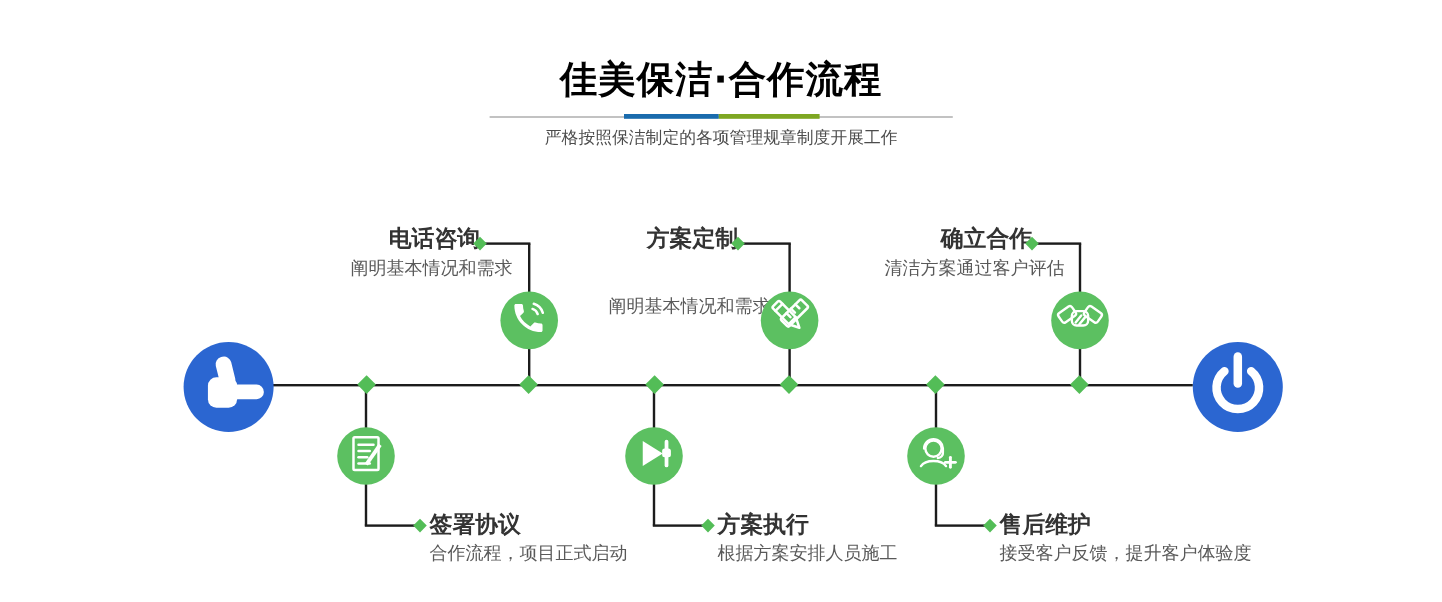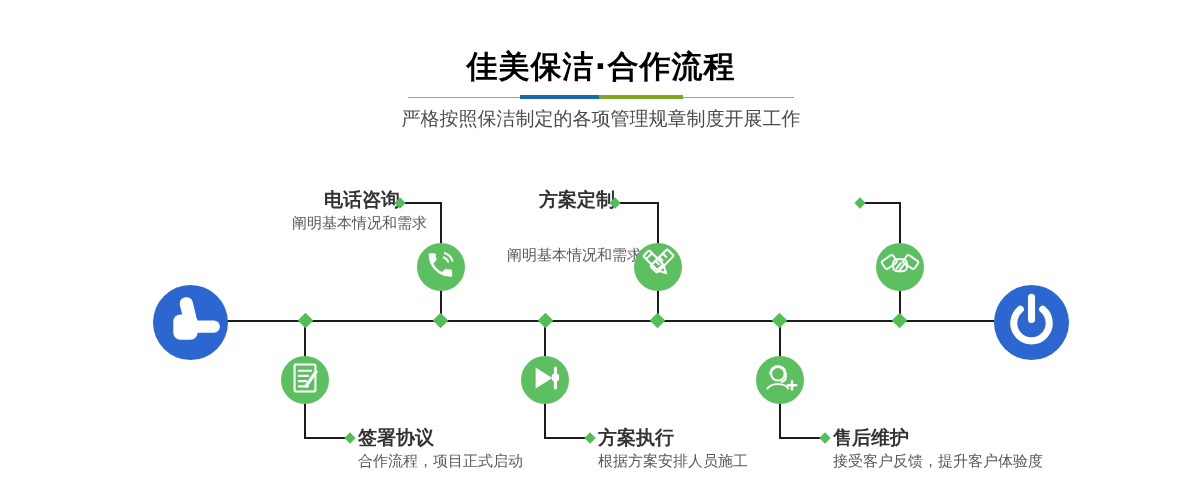--- a/index.html
+++ b/index.html
@@ -7,21 +7,21 @@
   .canvas{position:relative;width:1202px;height:502px;background:#fff;overflow:hidden;}
 
   
   .title{position:absolute;top:46px;left:0;width:100%;text-align:center;
          font-size:31px;font-weight:bold;color:#000000;letter-spacing:1px;}
   .divider{position:absolute;top:95px;left:408px;width:386px;height:5px;}
   .divider .gray{position:absolute;top:2px;left:0;width:386px;height:1px;background:#9b9b9b;}
   .divider .blue{position:absolute;top:0;left:112px;width:79px;height:4px;background:#1a6bad;}
   .divider .green{position:absolute;top:0;left:191px;width:84px;height:4px;background:#7ea722;}
   .subtitle{position:absolute;top:106px;left:0;width:100%;text-align:center;
-            font-size:19px;color:#4c4c4c;}
+            font-size:14px;color:#4c4c4c;}
 
   
   .hline,.vline{position:absolute;background:#1c1c1c;}
   .hline{height:2px;}
   .vline{width:2px;}
 
   
   .dmd{position:absolute;transform:rotate(45deg);background:#53bd57;}
   .dmd.big{width:11px;height:11px;z-index:4;}
   .dmd.small{width:8px;height:8px;z-index:4;}
@@ -192,20 +192,24 @@
   </div>
 
   <div class="step-top" style="top:188px;right:802px;">
     <div class="step-title">电话咨询</div>
     <div class="step-desc">阐明基本情况和需求</div>
   </div>
   <div class="step-top" style="top:188px;right:587px;gap:32px;">
     <div class="step-title">方案定制</div>
     <div class="step-desc">阐明基本情况和需求</div>
   </div>
+  <div class="step-top" style="top:188px;right:342px;">
+    <div class="step-title">确立合作</div>
+    <div class="step-desc">清洁方案通过客户评估</div>
+  </div>
 
   <div class="step-bottom" style="top:426px;left:358px;">
     <div class="step-title">签署协议</div>
     <div class="step-desc">合作流程，项目正式启动</div>
   </div>
   <div class="step-bottom" style="top:426px;left:833px;">
     <div class="step-title">售后维护</div>
     <div class="step-desc">接受客户反馈，提升客户体验度</div>
   </div>
   <div class="step-bottom" style="top:426px;left:598px;">

